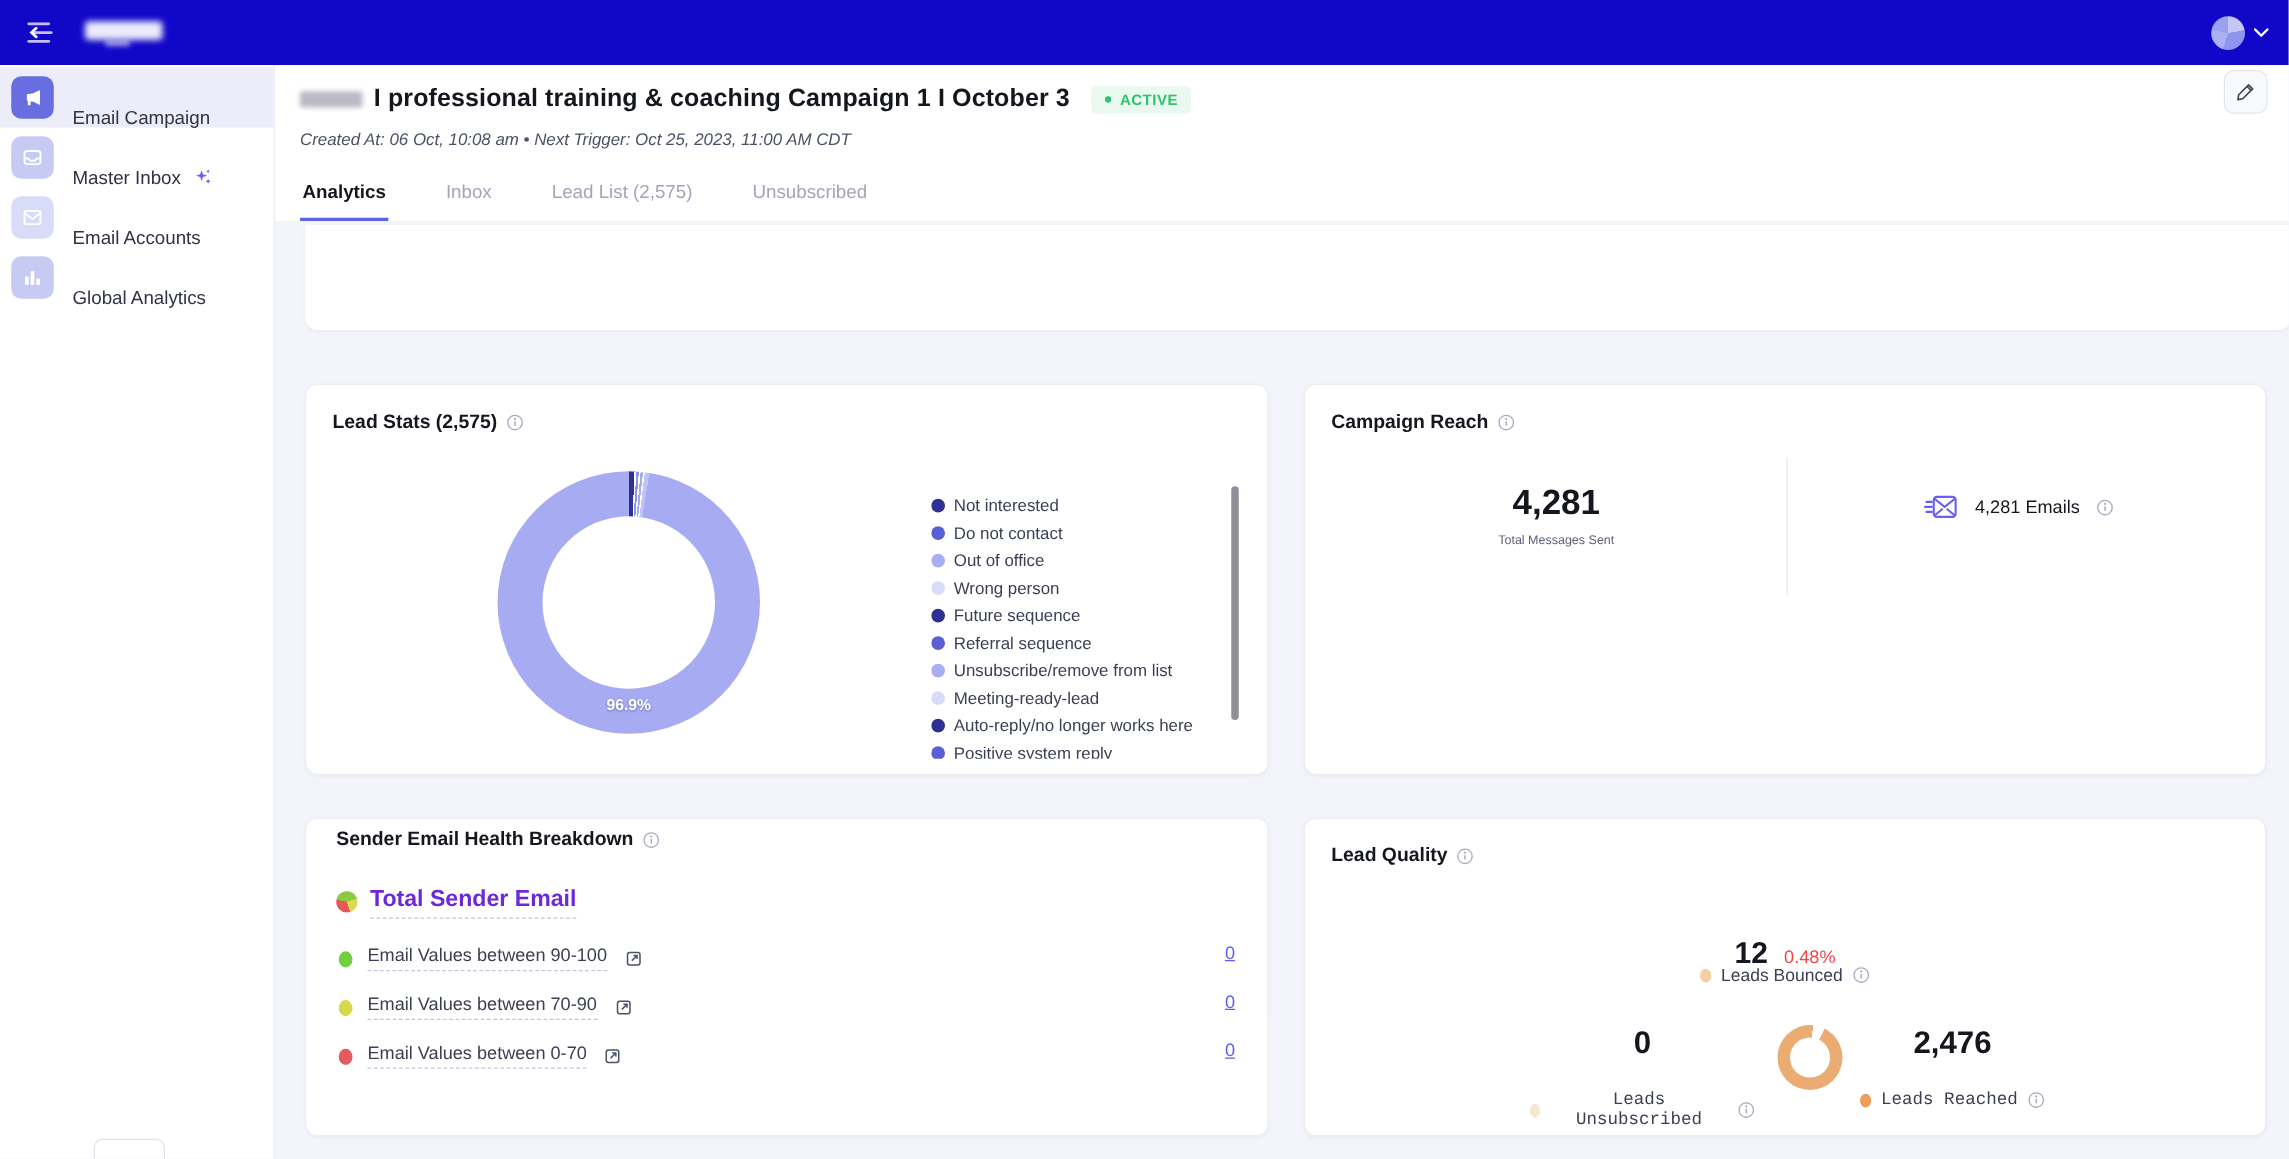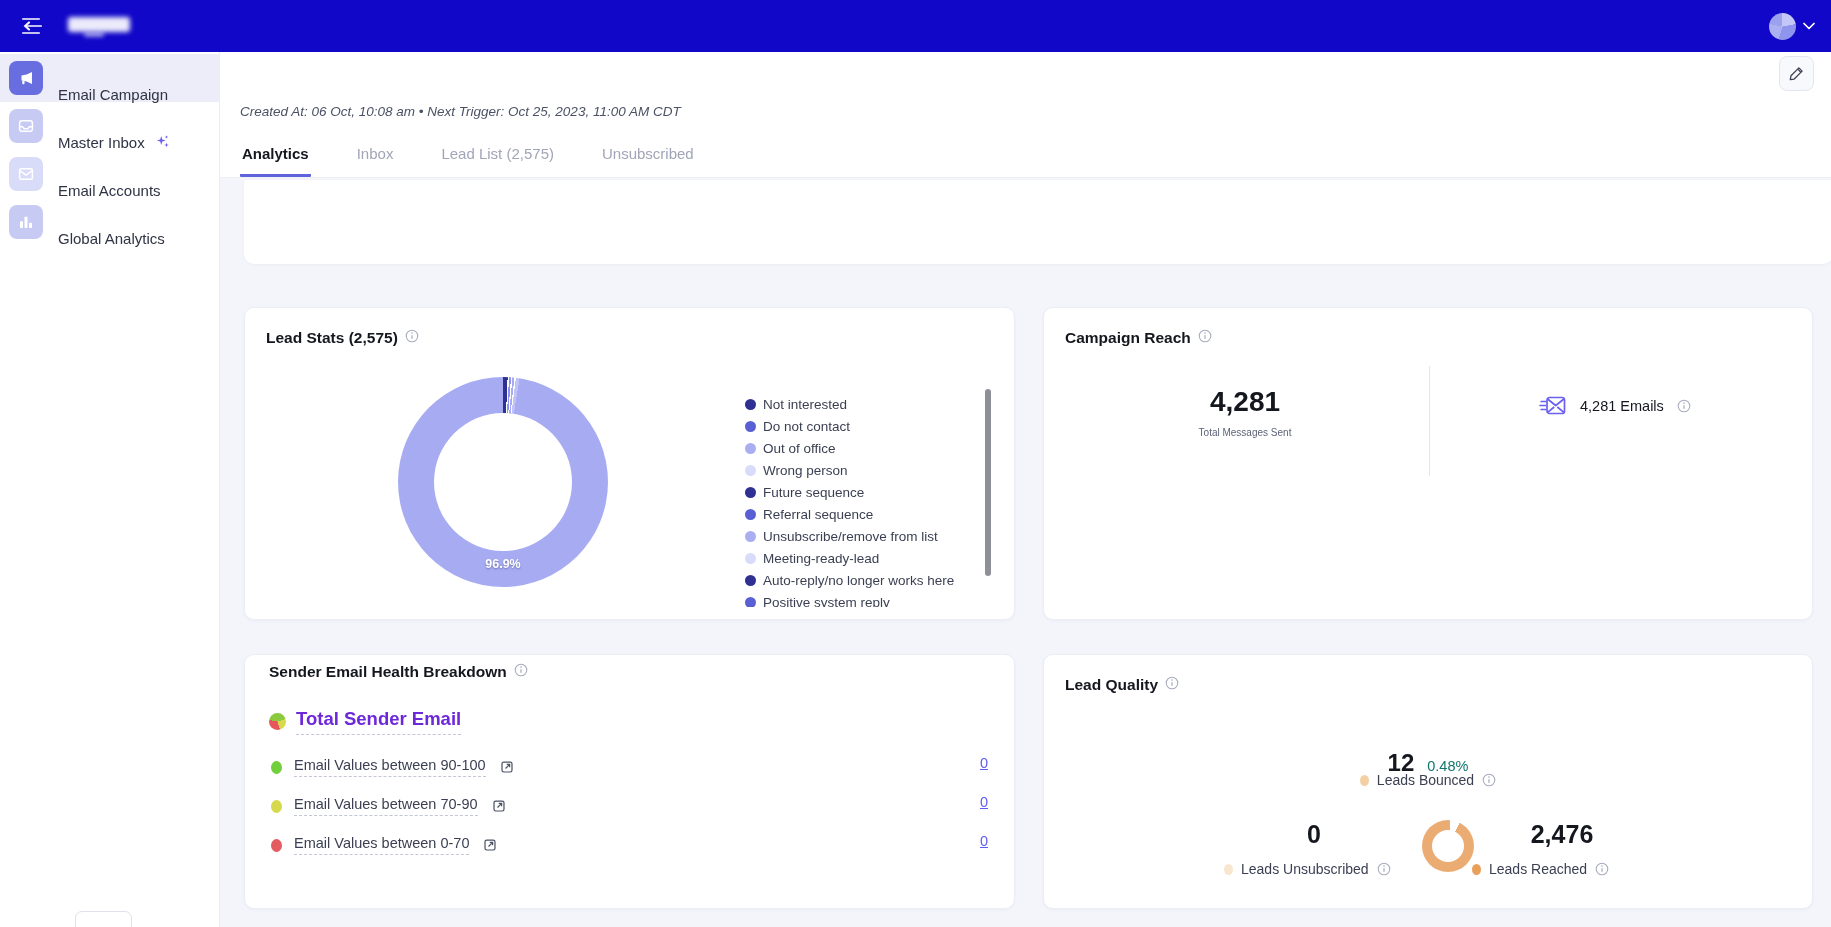--- a/index.html
+++ b/index.html
@@ -47,21 +47,21 @@
   .tabs { position:absolute; left:20px; bottom:0; display:flex; gap:44px; }
   .tab { font-size:15px; color:#a1a5b7; padding:10px 2px 12px; cursor:pointer; border-bottom:3px solid transparent; }
   .tab.active { color:#15171e; font-weight:bold; border-bottom-color:#5f64dc; border-radius:1px; }
 
   
   #content { position:absolute; left:220px; top:178px; width:1611px; height:749px; background:#f4f5fb; }
   .card { position:absolute; background:#fff; border:1px solid #edeef5; border-radius:10px;
           box-shadow:0 1px 3px rgba(56,71,109,.05); }
   .partial-card { position:absolute; left:24px; top:2px; width:1589px; height:84px; background:#fff;
                   border-radius:0 0 10px 10px; box-shadow:0 1px 3px rgba(56,71,109,.05); }
-  .card-title { position:absolute; left:21px; top:21px; display:flex; align-items:flex-start; gap:7px;
+  .card-title { position:absolute; left:21px; top:21px; display:flex; align-items:center; gap:7px;
                 font-size:15.5px; font-weight:bold; color:#15171e; }
   .info-ic { color:#a7abbc; display:inline-flex; }
 
   
   #lead-stats { left:24px; top:129px; width:771px; height:313px; }
   .donut { position:absolute; left:153px; top:69px; width:210px; height:210px; border-radius:50%; }
   .donut-hole { position:absolute; left:50%; top:50%; transform:translate(-50%,-50%); width:138px; height:138px;
                 border-radius:50%; background:#fff; }
   .donut-label { position:absolute; left:50%; top:89%; transform:translate(-50%,-50%); color:#fff;
                  font-size:12.5px; font-weight:bold; text-shadow:0 1px 2px rgba(40,40,90,.45); }
@@ -89,27 +89,27 @@
   .sender-row { position:absolute; left:26px; display:flex; align-items:center; gap:12px; }
   .sender-dot { width:11px; height:13px; border-radius:50%; }
   .sender-row .lbl { font-size:14.5px; color:#3a3f52; border-bottom:1.5px dashed #c2c6d6; padding-bottom:3px; cursor:pointer; }
   .ext-ic { color:#4b5264; display:inline-flex; margin-left:2px; cursor:pointer; }
   .sender-val { position:absolute; right:26px; font-size:14.5px; color:#5f5cf0; text-decoration:underline; cursor:pointer; }
 
   
   #quality { left:823px; top:476px; width:770px; height:255px; }
   .q-top { position:absolute; left:0; top:94px; width:100%; display:flex; justify-content:center; align-items:baseline; gap:13px; }
   .q-top .big { font-size:24px; font-weight:bold; color:#15171e; }
-  .q-top .pct { font-size:14.5px; color:#0f766e; }
+  .q-top .pct { font-size:14.5px; color:#ef4444; }
   .q-bounced { position:absolute; left:0; top:117px; width:100%; display:flex; justify-content:center; align-items:center; gap:8px; }
   .q-dot { width:9px; height:11px; border-radius:50%; }
   .q-lbl { font-size:14px; color:#3a3f52; }
   .q-stat { position:absolute; top:165px; width:180px; text-align:center; }
   .q-stat .big { font-size:25px; font-weight:bold; color:#15171e; }
-  .q-stat .row { margin-top:12px; display:flex; align-items:center; gap:8px; }
+  .q-stat .row { margin-top:23px; display:flex; justify-content:center; align-items:center; gap:8px;font-family:Liberation Mono, monospace; }
   .q-ring { position:absolute; left:378px; top:165px; width:52px; height:52px; border-radius:50%; }
   .q-ring .donut-hole { width:32px; height:32px; }
 
   svg { display:block; }
 </style>
 </head>
 <body>
 
 <header id="navbar">
   <div class="nav-left">
@@ -182,20 +182,28 @@
       </svg>
     </span>
     <span class="side-label">
         <span>Global Analytics</span>
       </span>
   </div>
   <div class="side-pill"></div>
 </aside>
 
 <section id="pagehead">
+  <div class="title-row">
+    <span class="title-redaction"></span>
+    <h1 class="title">I professional training &amp; coaching Campaign 1 I October 3</h1>
+    <span class="badge">
+      <i class="dot"></i>
+      <span>ACTIVE</span>
+    </span>
+  </div>
   <div class="meta">Created At: 06 Oct, 10:08 am • Next Trigger: Oct 25, 2023, 11:00 AM CDT</div>
   <button class="edit-btn">
     <svg width="17" height="17" viewBox="0 0 20 20" fill="none" stroke="#3f4254" stroke-width="1.5" stroke-linejoin="round">
       <path d="M12.8 3.4l3.8 3.8-9.3 9.3-4.6.8.8-4.6 9.3-9.3z"></path>
         <path d="M11.4 4.8l3.8 3.8"></path>
     </svg>
   </button>
   <nav class="tabs">
     <div class="tab active"><span>Analytics</span></div>
     <div class="tab"><span>Inbox</span></div>

